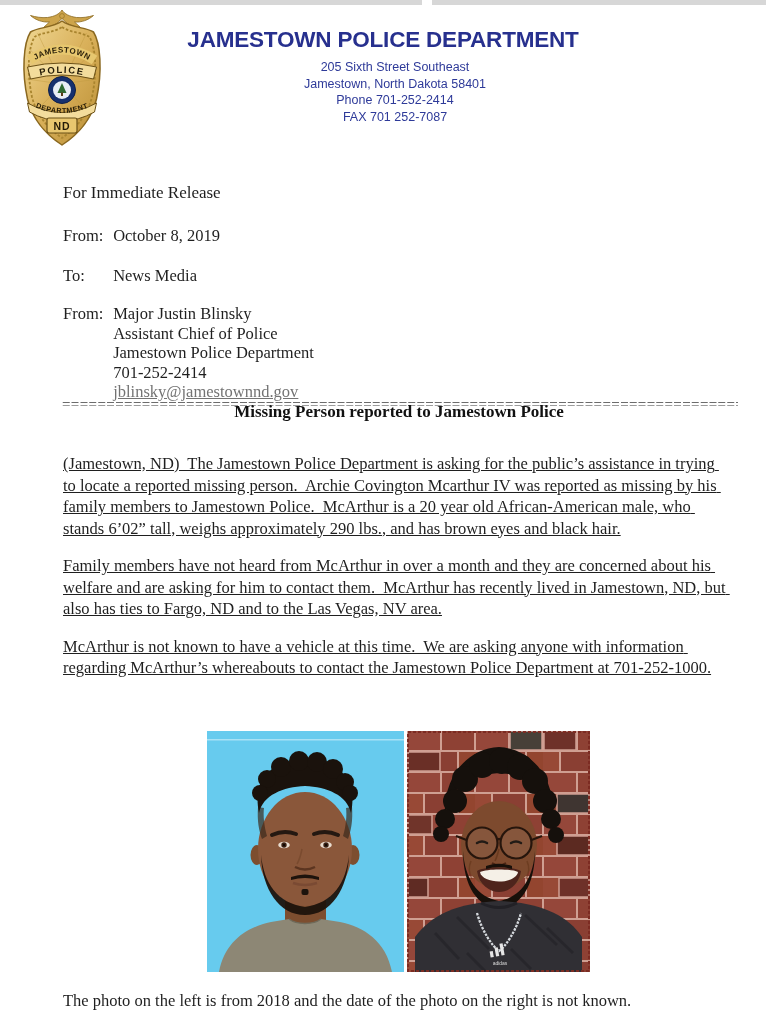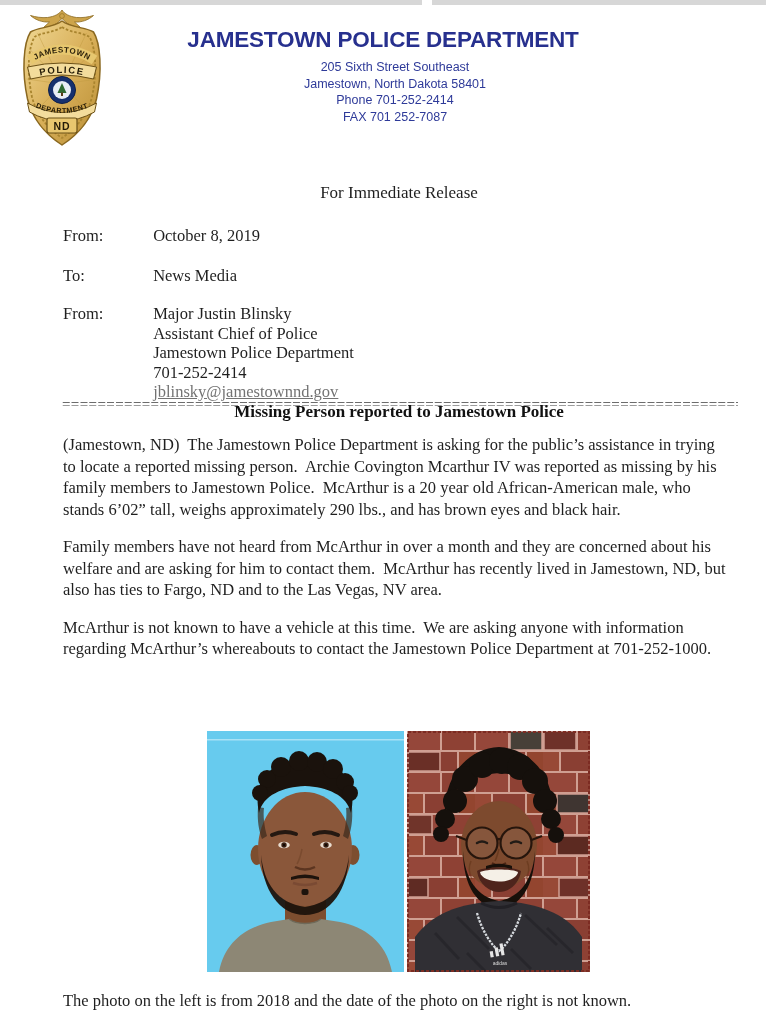--- a/index.html
+++ b/index.html
@@ -22,38 +22,38 @@
     position:absolute;left:0;top:59px;width:766px;text-align:center;
     font-family:"Liberation Sans", sans-serif;font-size:12.5px;line-height:16.5px;color:#2e3a99;padding-left:12px;
   }
   .hdr-official{
     position:absolute;left:642px;top:125px;width:120px;text-align:center;
     font-family:"Liberation Sans", sans-serif;font-size:13px;line-height:14.5px;color:#2e3a99;
   }
   .hdr-official .name{font-weight:bold;}
 
   
-  .tagline{position:absolute;left:63px;top:183px;width:672px;text-align:center;font-size:17px;}
+  .tagline{position:absolute;left:63px;top:183px;width:672px;font-size:17px;}
   .field{position:absolute;left:63px;font-size:16.5px;line-height:19.5px;}
   .field-date{top:226px;}
   .field-to{top:266px;}
   .field-from{top:304px;}
   .field .lbl{display:inline-block;width:46px;vertical-align:top;}
-  .field .val{display:inline-block;vertical-align:top;margin-left:40px;}
+  .field .val{display:inline-block;vertical-align:top;}
   .email{color:#737373;text-decoration:underline;cursor:pointer;}
 
   .separator{
     position:absolute;left:62px;top:396px;width:676px;height:18px;overflow:hidden;
     white-space:nowrap;font-size:15px;letter-spacing:0.4px;color:#3c3c3c;
   }
   .headline{
     position:absolute;left:63px;top:402px;width:672px;text-align:center;
     font-weight:bold;font-size:17px;color:#111;
   }
-  .paragraphs{position:absolute;left:63px;top:434px;width:665px;}
+  .paragraphs{position:absolute;left:63px;top:453px;width:665px;text-decoration:underline;}
   .paragraphs p{
     margin:0 0 16px 0;font-size:16.5px;line-height:21.5px;white-space:pre-wrap;
   }
 
   .photos{position:absolute;left:207px;top:731px;display:flex;gap:3px;}
   .photo{display:block;}
 
   .caption{
     position:absolute;left:63px;top:991px;width:672px;font-size:16.5px;
   }

